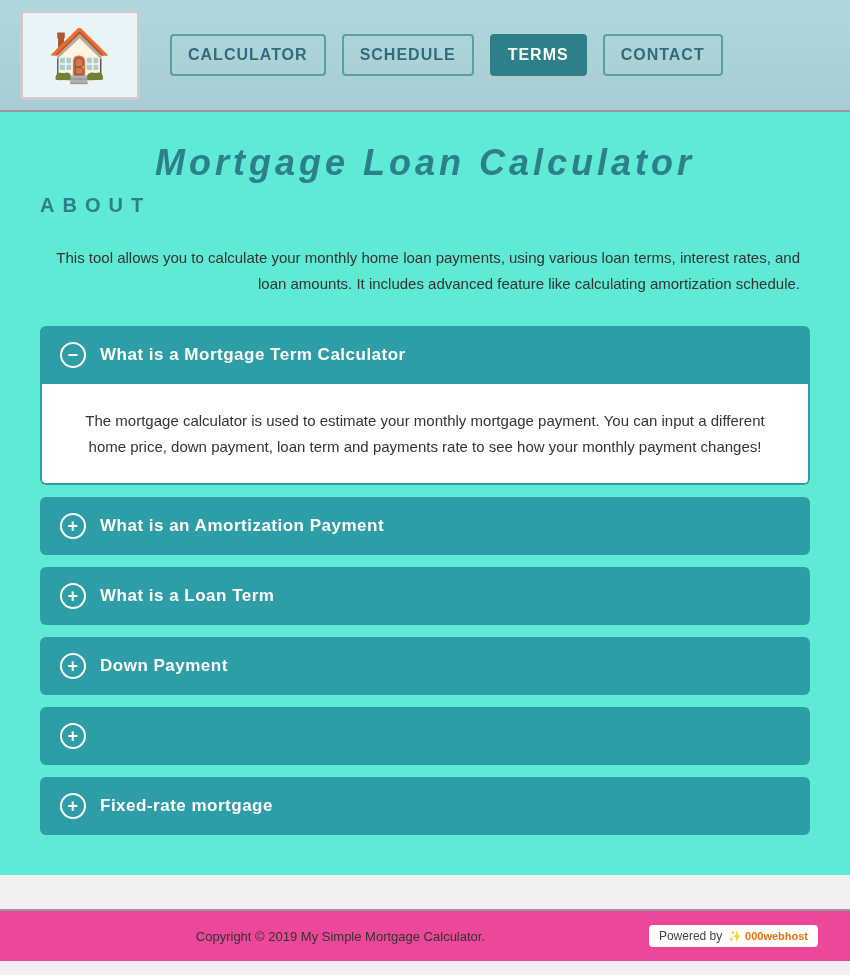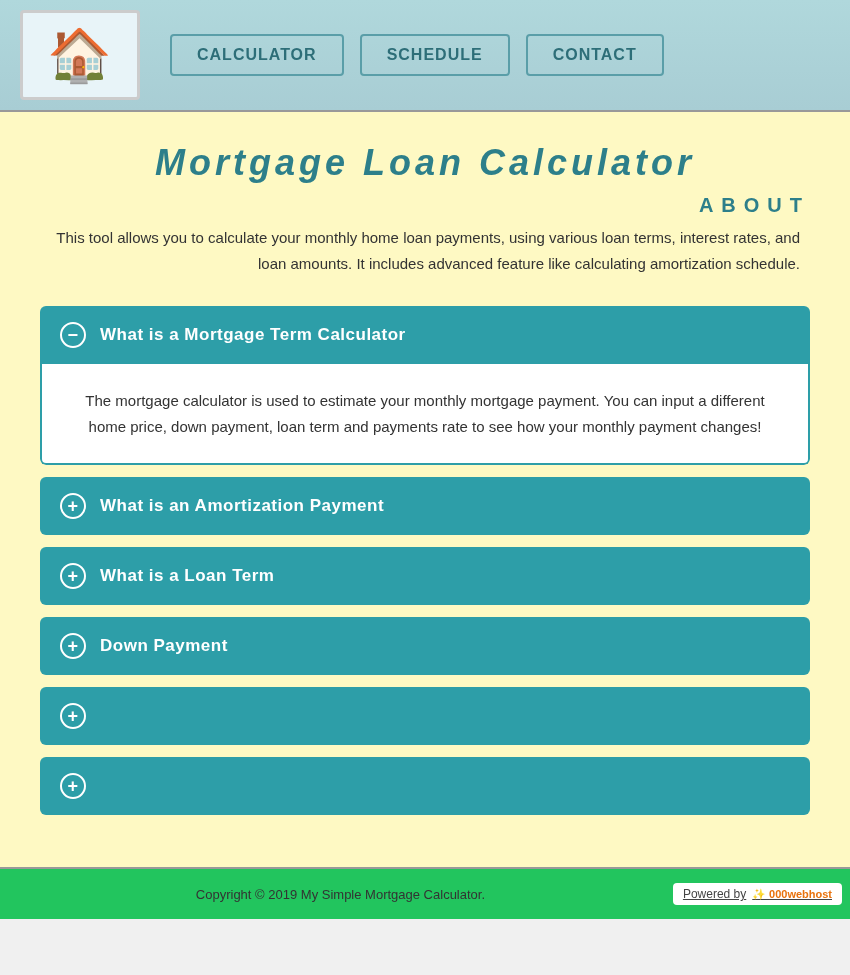--- a/index.html
+++ b/index.html
@@ -35,60 +35,60 @@
       font-size: 52px;
       line-height: 1;
     }
     .nav {
       display: flex;
       gap: 16px;
       align-items: center;
       margin-left: 10px;
     }
     .nav-btn {
-      padding: 10px 25px;
+      padding: 10px 16px;
       border: 2px solid #5a9ea8;
       background: transparent;
       color: #2d6e78;
       font-size: 16px;
       font-weight: bold;
       letter-spacing: 1px;
       cursor: pointer;
       border-radius: 4px;
       text-transform: uppercase;
     }
     .nav-btn.active {
       background: #2d7f8a;
       color: #fff;
       border-color: #2d7f8a;
     }
 
     
     .main {
-      background: #fef9c3;
-      padding: 30px 40px 52px;
+      background: #5eead4;
+      padding: 30px 40px 40px;
     }
 
     .page-title {
       text-align: center;
       color: #2d7f8a;
       font-size: 36px;
       font-weight: bold;
       letter-spacing: 4px;
       font-style: italic;
       margin-bottom: 10px;
     }
 
     .section-subtitle {
-      text-align: right;
+      text-align: left;
       color: #2d7f8a;
       font-size: 20px;
       letter-spacing: 8px;
       font-weight: bold;
-      margin-bottom: 8px;
+      margin-bottom: 28px;
     }
 
     .about-text {
       text-align: right;
       color: #333;
       font-size: 15px;
       line-height: 1.7;
       max-width: 750px;
       margin: 0 auto 30px;
     }
@@ -151,63 +151,64 @@
 
     .accordion-body p {
       text-align: center;
       color: #333;
       font-size: 15px;
       line-height: 1.7;
     }
 
     
     .footer {
-      background: #22c55e;
-      padding: 14px 8px;
+      background: #ec4899;
+      padding: 14px 32px;
       display: flex;
       align-items: center;
       justify-content: space-between;
       border-top: 2px solid #999;
+      margin-top: 34px;
     }
 
     .footer-copyright {
       flex: 1;
       text-align: center;
       color: #333;
       font-size: 13px;
     }
 
     .footer-powered {
       display: flex;
       align-items: center;
       gap: 6px;
       font-size: 12px;
       color: #444;
       background: #fff;
       padding: 4px 10px;
       border-radius: 4px;
-      text-decoration: underline;
     }
 
     .webhost-logo {
       font-size: 11px;
       color: #e8720c;
       font-weight: bold;
     }
   </style>
 </head>
 <body>
 
 <header class="header">
   <div class="logo-box">
     <span class="logo-house">🏠</span>
   </div>
   <nav class="nav">
     <button class="nav-btn">CALCULATOR</button>
     <button class="nav-btn">SCHEDULE</button>
+    <button class="nav-btn active">TERMS</button>
     <button class="nav-btn">CONTACT</button>
   </nav>
 </header>
 
 <main class="main">
   <h1 class="page-title">Mortgage Loan Calculator</h1>
   <h2 class="section-subtitle">ABOUT</h2>
   <p class="about-text">This tool allows you to calculate your monthly home loan payments, using various loan terms, interest rates, and loan amounts. It includes advanced feature like calculating amortization schedule.</p>
 
   <div class="accordion">
@@ -245,20 +246,21 @@
 
     <div class="accordion-item">
       <div class="accordion-header">
         <span class="accordion-icon">+</span>
       </div>
     </div>
 
     <div class="accordion-item">
       <div class="accordion-header">
         <span class="accordion-icon">+</span>
+        <span>Fixed-rate mortgage</span>
       </div>
     </div>
 
   </div>
 </main>
 
 <footer class="footer">
   <span class="footer-copyright">Copyright © 2019 My Simple Mortgage Calculator.</span>
   <div class="footer-powered">
     <span>Powered by</span>

